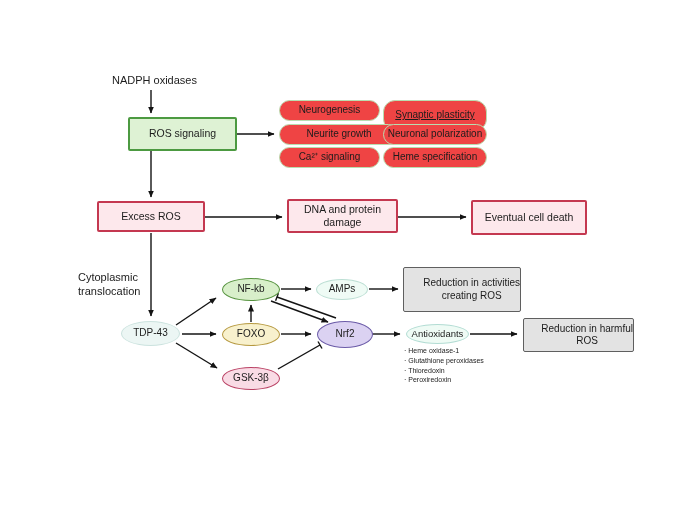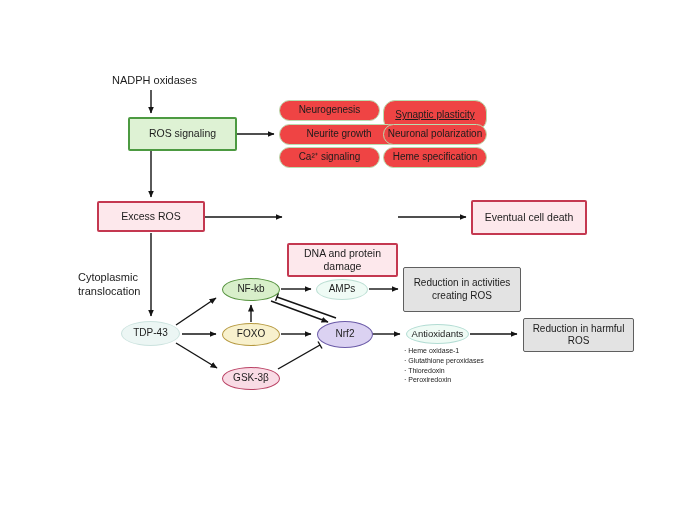--- a/index.html
+++ b/index.html
@@ -11,21 +11,21 @@
     position:absolute;display:flex;align-items:center;justify-content:center;
     text-align:center;box-sizing:border-box;font-size:10.5px;line-height:1.25;
     white-space:pre-line;
   }
   .rect{border-radius:2px;}
   .pill{border-radius:12px;font-size:10px;}
   .ellipse{border-radius:50%;font-size:10px;}
   .green-box{background:#def2d4;border:2px solid #4c9a41;}
   .pill-box{background:#ef4444;border:1.5px solid #b9ddb0;}
   .pink-box{background:#fde8ec;border:2px solid #c43850;}
-  .gray-box{background:#e3e3e3;border:1.5px solid #5f5f5f;font-size:10px;}
+  .gray-box{background:#e3e3e3;border:1.5px solid #5f5f5f;font-size:10px;justify-content:flex-end;}
   .tdp{background:#ecf6f4;border:1.5px solid #cbe2de;}
   .nfkb{background:#d8efca;border:1.5px solid #55923e;}
   .foxo{background:#f8f1cd;border:1.5px solid #b5983f;}
   .gsk{background:#f9dbe5;border:1.5px solid #b94063;}
   .amps{background:#effbf5;border:1.5px solid #bcdfd4;}
   .nrf2{background:#dbd2f2;border:1.5px solid #6c5ca8;}
   .antiox{background:#effbf5;border:1.5px solid #b2dcd3;}
   .free-label{position:absolute;font-size:11px;line-height:1.25;white-space:pre-line;}
   .bullets{position:absolute;font-size:7px;line-height:1.25;}
   .bullets div{margin-bottom:1px;}
@@ -87,21 +87,21 @@
   <div class="node pill pill-box" style="left:279px;top:147px;width:101px;height:21px;">
     <span>Ca²⁺ signaling</span>
   </div>
   <div class="node pill pill-box" style="left:383px;top:147px;width:104px;height:21px;">
     <span>Heme specification</span>
   </div>
 
   <div class="node rect pink-box" style="left:97px;top:201px;width:108px;height:31px;">
     <span>Excess ROS</span>
   </div>
-  <div class="node rect pink-box" style="left:287px;top:199px;width:111px;height:34px;margin-top:44px;">
+  <div class="node rect pink-box" style="left:287px;top:199px;width:111px;height:34px;">
     <span>DNA and protein
 damage</span>
   </div>
   <div class="node rect pink-box" style="left:471px;top:200px;width:116px;height:35px;">
     <span>Eventual cell death</span>
   </div>
 
   <div class="node ellipse tdp" style="left:121px;top:321px;width:59px;height:25px;">
     <span>TDP-43</span>
   </div>

